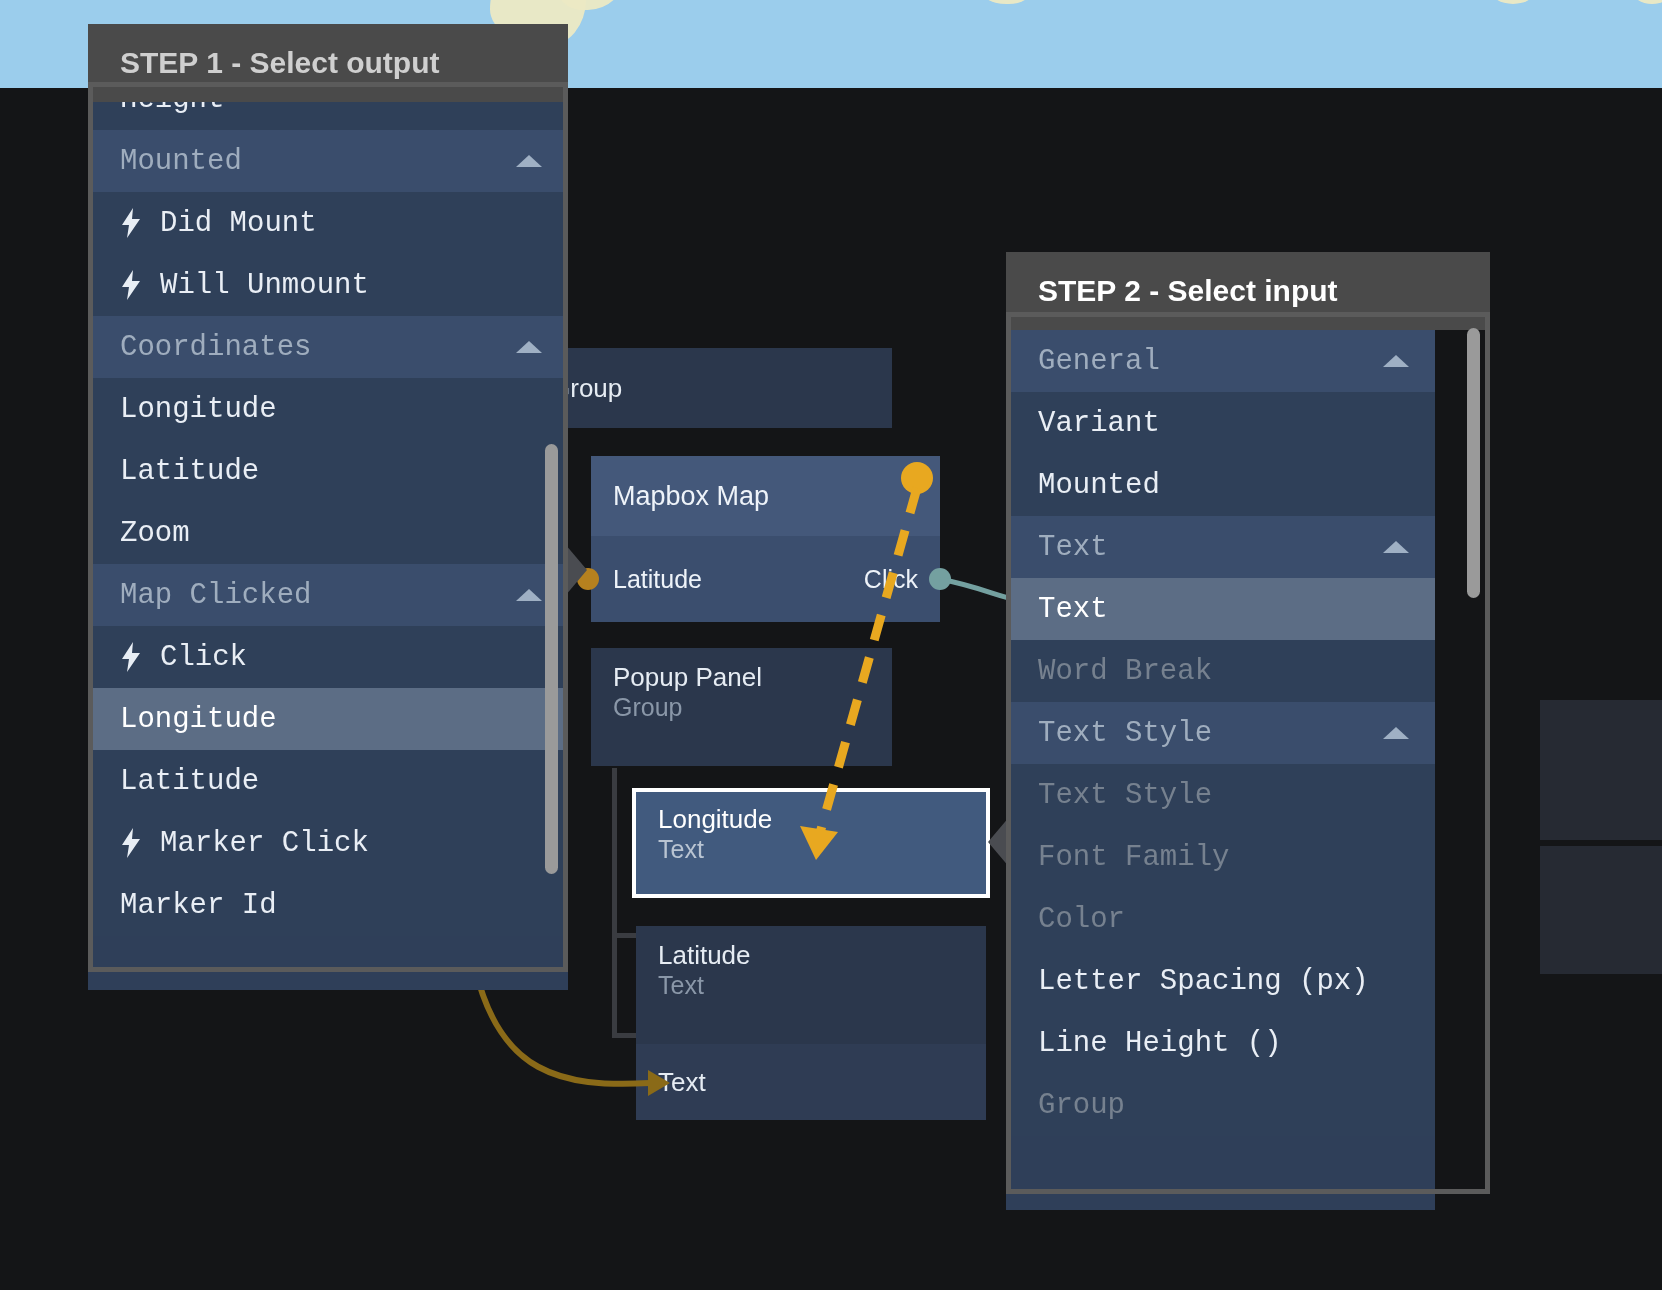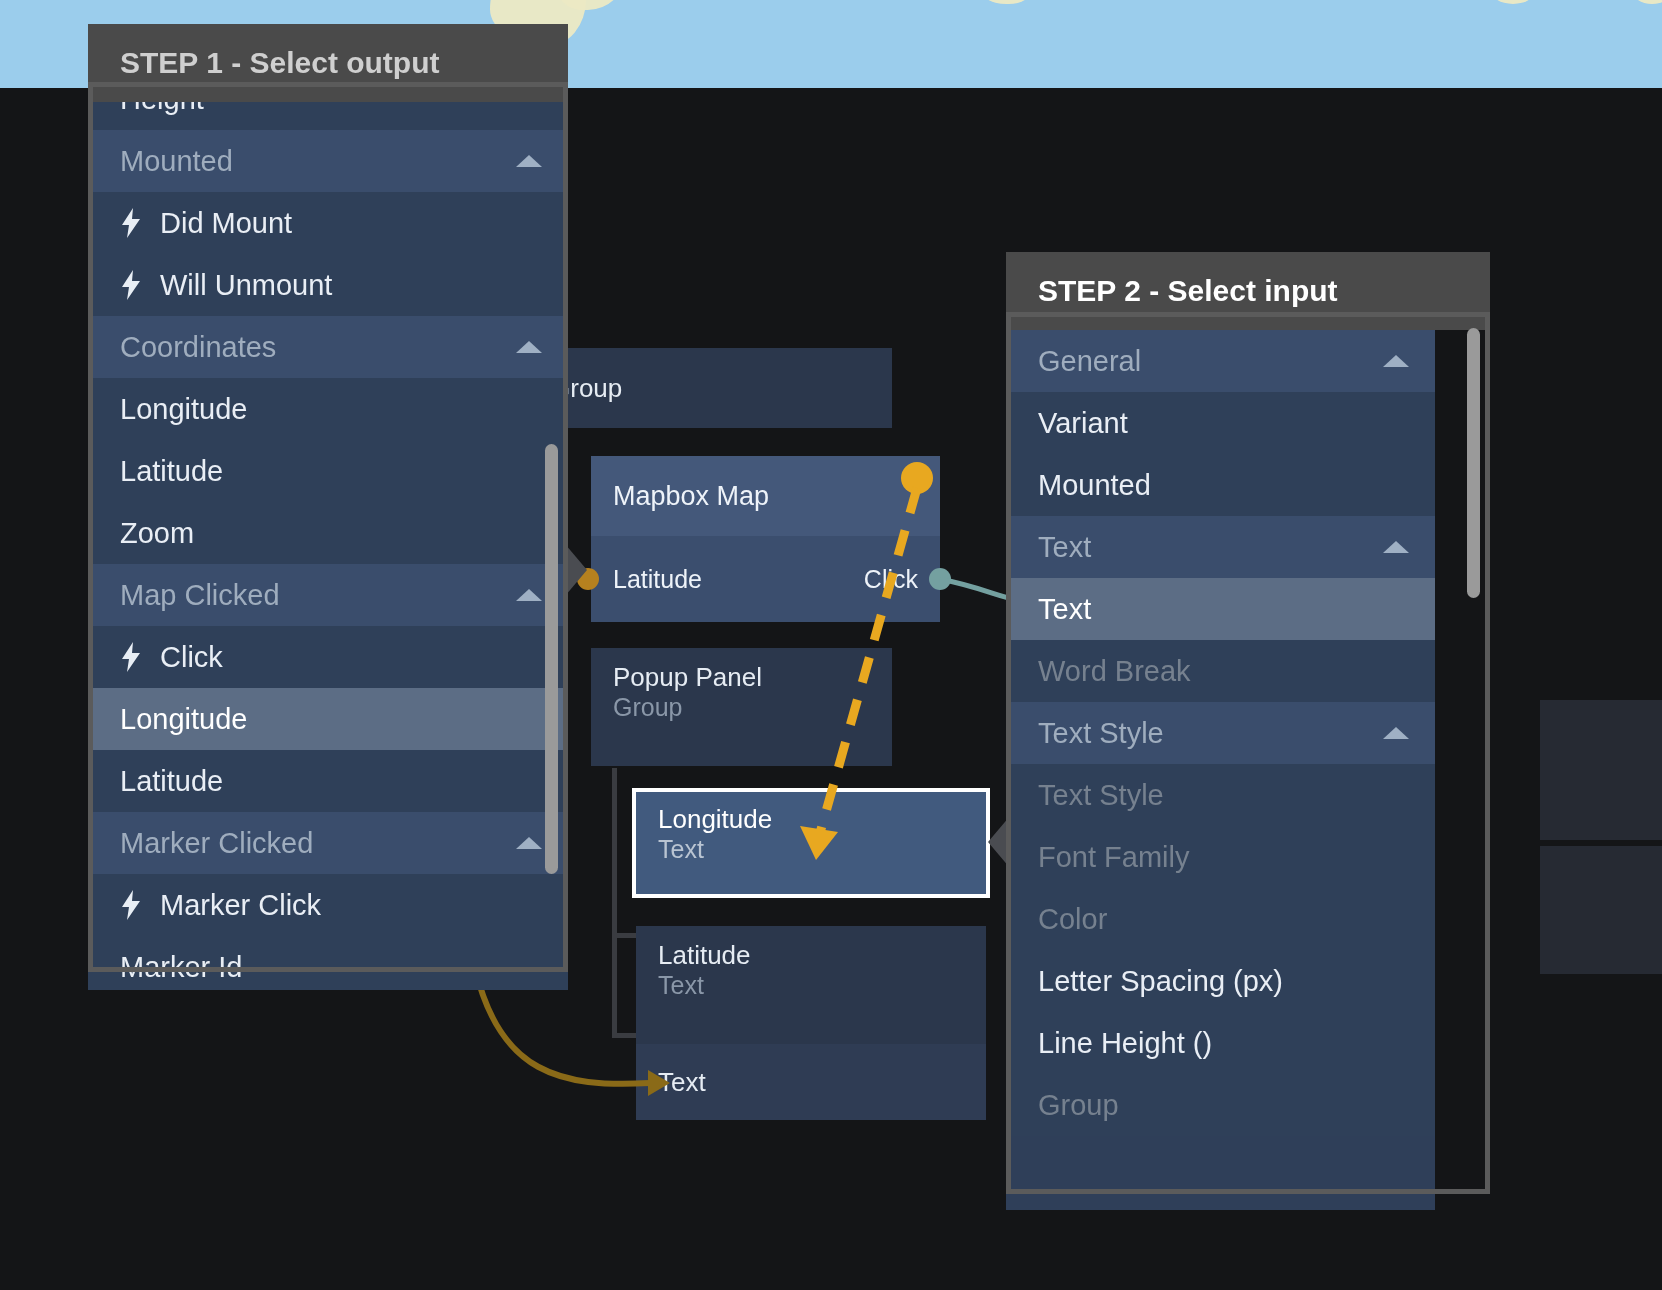--- a/index.html
+++ b/index.html
@@ -99,20 +99,21 @@
     color: #cfcfcf;
     font-size: 30px;
     font-weight: bold;
     padding: 22px 0 22px 32px;
   }
   .panel-title.bright { color: #ffffff; }
   .panel-list {
     position: relative;
     background: #2f3f59;
     overflow: hidden;
+    font-family: Liberation Mono, monospace;
   }
   .opt {
     display: flex; align-items: center;
     font-size: 29px;
     color: #e9eef5;
     padding-left: 32px;
     height: 62px;
     white-space: nowrap;
   }
   .opt.group   { background: #3a4d6c; color: #9fadbe; }
@@ -253,24 +254,20 @@
               <path d="M13 0 L2 17 H9 L7 30 L20 11 H12 Z" fill="#e8eef5"></path>
             </svg></span>
           <span>Click</span>
         </div>
         <div class="opt item selected">
           <span>Longitude</span>
         </div>
         <div class="opt item">
           <span>Latitude</span>
         </div>
-        <div class="opt group">
-          <span>Marker Clicked</span>
-          <span class="chev"></span>
-        </div>
         <div class="opt item evt">
           <span class="bolt"><svg width="22" height="30" viewBox="0 0 22 30">
               <path d="M13 0 L2 17 H9 L7 30 L20 11 H12 Z" fill="#e8eef5"></path>
             </svg></span>
           <span>Marker Click</span>
         </div>
         <div class="opt item" style="opacity: 1;">
           <span>Marker Id</span>
         </div>
       </div>

